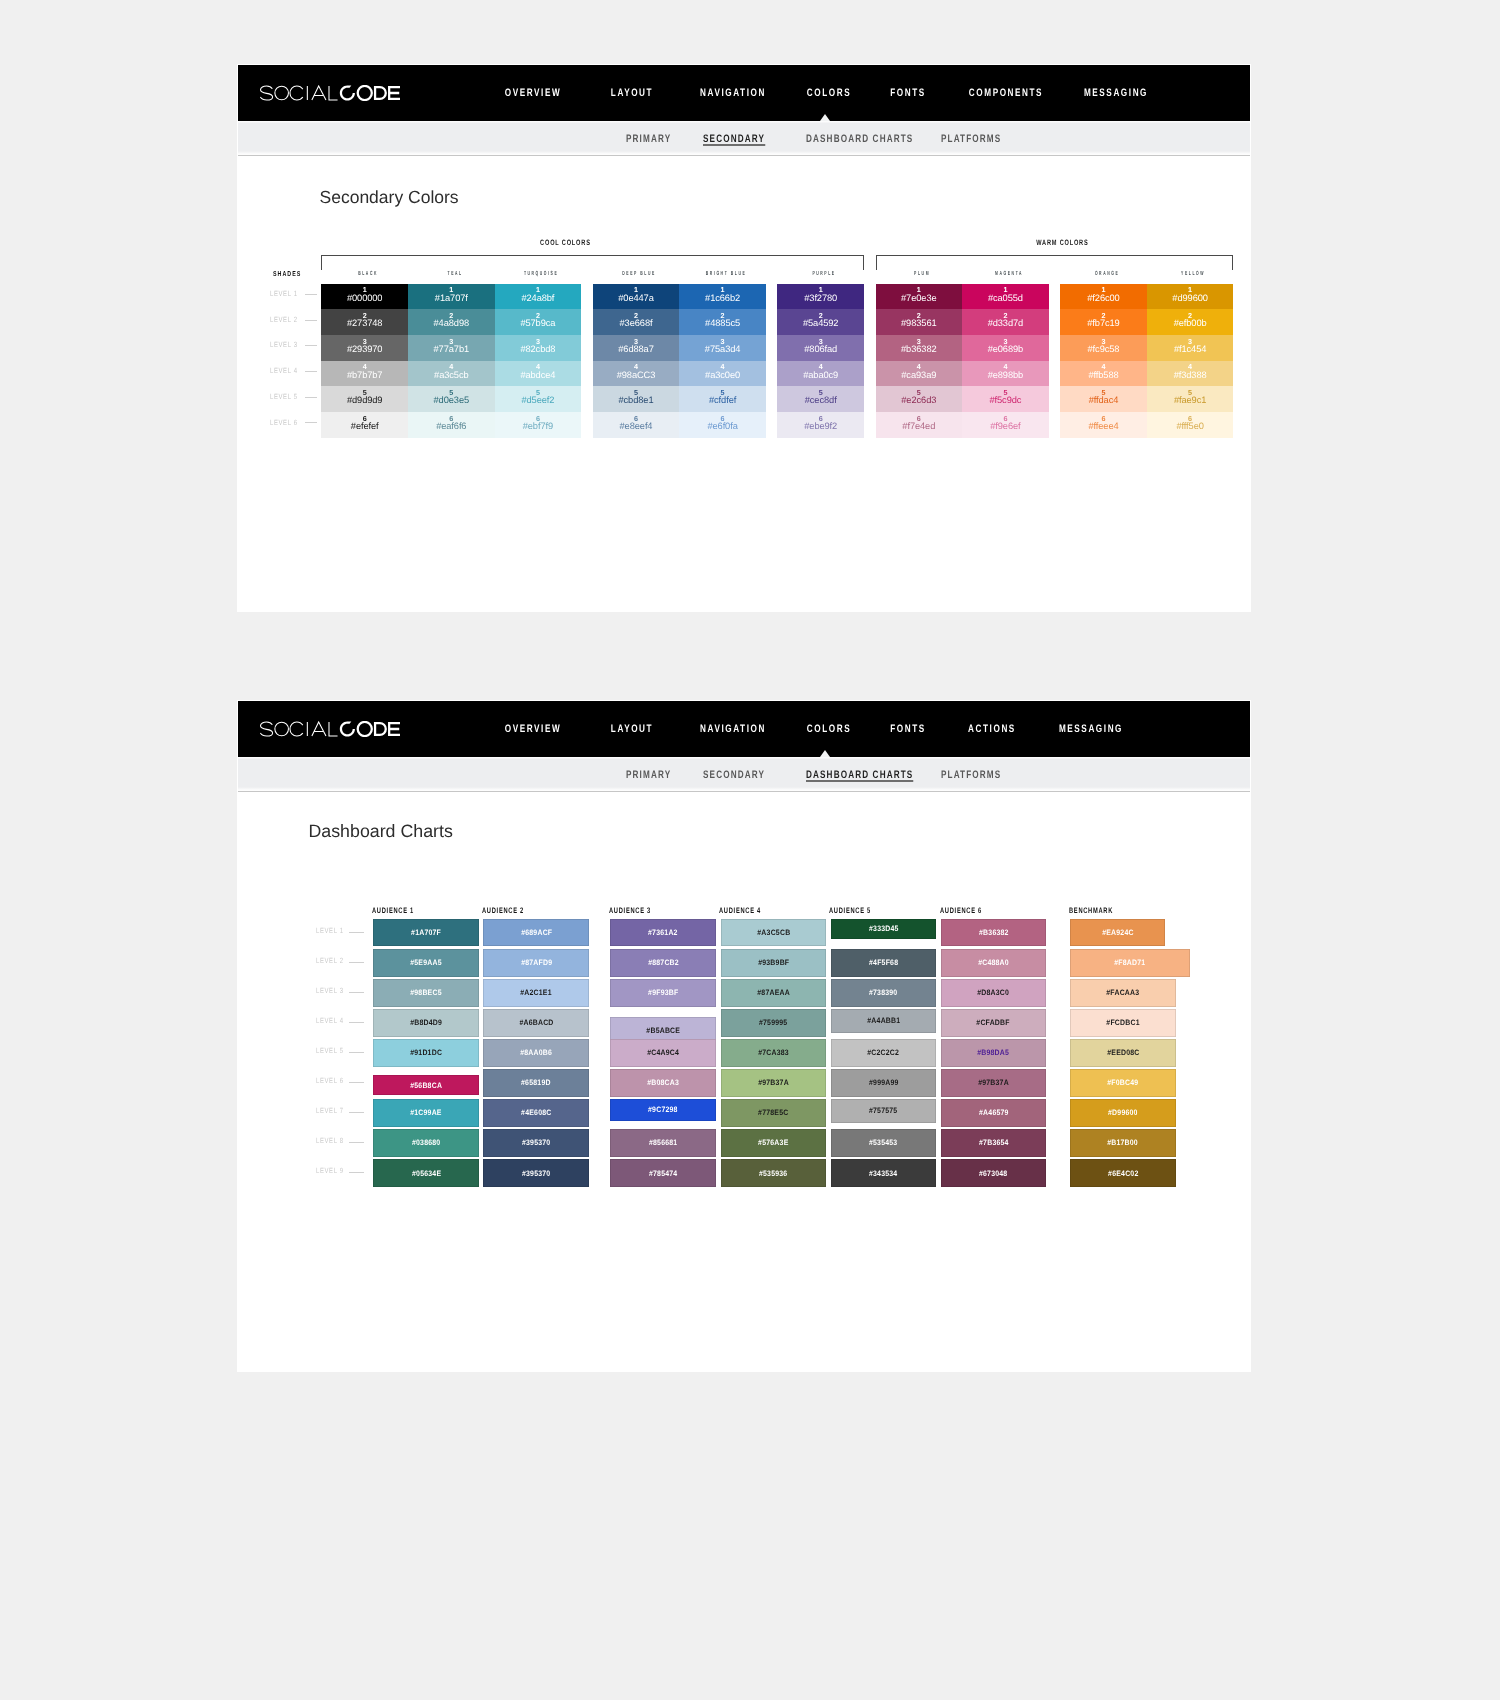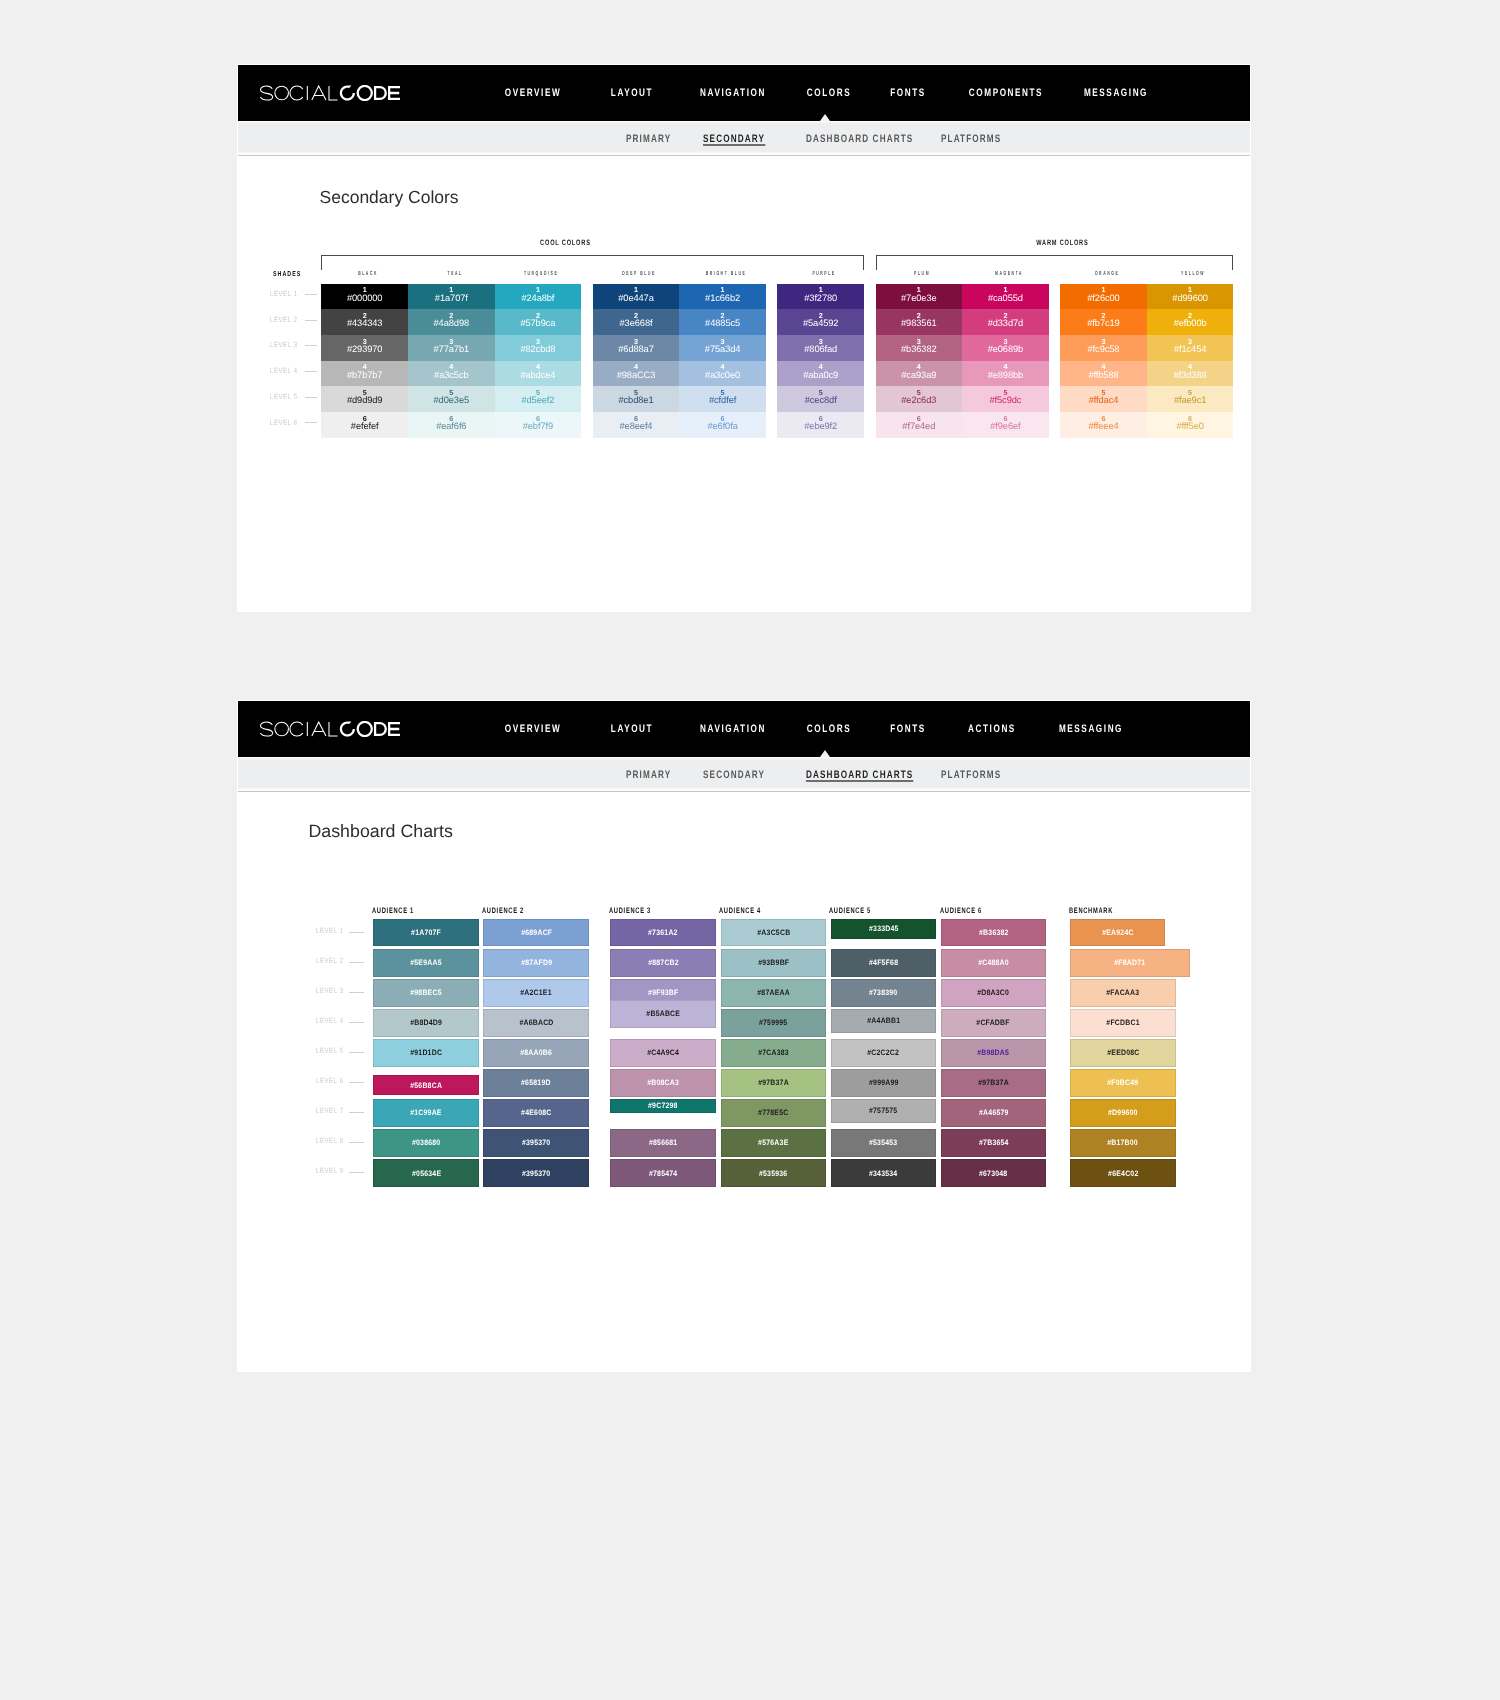--- a/index.html
+++ b/index.html
@@ -101,21 +101,21 @@
       <div class="lvl" style="left:32px;top:352.5px">LEVEL 6</div>
       <div class="lvl-dash" style="left:67px;top:357.29999999999995px;width:12px"></div>
       <div class="shades" style="left:34.8px;top:205px">SHADES</div>
       <div class="colname" style="left:85.89999999999998px;top:206.2px;width:86.6px">BLACK</div>
       <div class="sw" style="left:83.39999999999998px;top:218.5px;width:86.6px;height:25.68px;background:#000000;color:#ffffff">
         <span class="n">1</span>
         <span class="hx">#000000</span>
       </div>
       <div class="sw" style="left:83.39999999999998px;top:244.18px;width:86.6px;height:25.68px;background:#434343;color:#ffffff">
         <span class="n">2</span>
-        <span class="hx">#434343</span>
+        <span class="hx">#273748</span>
       </div>
       <div class="sw" style="left:83.39999999999998px;top:269.86px;width:86.6px;height:25.68px;background:#666666;color:#ffffff">
         <span class="n">3</span>
         <span class="hx">#293970</span>
       </div>
       <div class="sw" style="left:83.39999999999998px;top:295.53999999999996px;width:86.6px;height:25.68px;background:#b7b7b7;color:#ffffff">
         <span class="n">4</span>
         <span class="hx">#b7b7b7</span>
       </div>
       <div class="sw" style="left:83.39999999999998px;top:321.22px;width:86.6px;height:25.68px;background:#d9d9d9;color:#1a1a1a">
@@ -472,30 +472,30 @@
       <div class="dcolname" style="left:371.34999999999997px;top:205.20000000000002px">AUDIENCE 3</div>
       <div class="dsw" style="left:372.45px;top:217.60000000000002px;width:105.8px;height:27.86px;background:#7465a5;color:#ffffff">
         <span class="hx">#7361A2</span>
       </div>
       <div class="dsw" style="left:372.45px;top:247.66000000000003px;width:105.8px;height:27.86px;background:#8a7eb5;color:#ffffff">
         <span class="hx">#887CB2</span>
       </div>
       <div class="dsw" style="left:372.45px;top:277.72px;width:105.8px;height:27.86px;background:#a196c4;color:#ffffff">
         <span class="hx">#9F93BF</span>
       </div>
-      <div class="dsw" style="left:372.45px;top:299px;width:105.8px;height:27.86px;background:#bcb4d6;color:#1a1a1a">
+      <div class="dsw" style="left:372.45px;top:316px;width:105.8px;height:27.86px;background:#bcb4d6;color:#1a1a1a">
         <span class="hx">#B5ABCE</span>
       </div>
       <div class="dsw" style="left:372.45px;top:337.84000000000003px;width:105.8px;height:27.86px;background:#cbacc9;color:#1a1a1a">
         <span class="hx">#C4A9C4</span>
       </div>
       <div class="dsw" style="left:372.45px;top:367.9px;width:105.8px;height:27.86px;background:#bd93ab;color:#ffffff">
         <span class="hx">#B08CA3</span>
       </div>
-      <div class="dsw" style="left:372.45px;top:397.96000000000004px;width:105.8px;height:14px;background:#0f766e;color:#ffffff">
+      <div class="dsw" style="left:372.45px;top:397.96000000000004px;width:105.8px;height:22px;background:#1d4ed8;color:#ffffff">
         <span class="hx">#9C7298</span>
       </div>
       <div class="dsw" style="left:372.45px;top:428.02px;width:105.8px;height:27.86px;background:#8b6986;color:#ffffff">
         <span class="hx">#856681</span>
       </div>
       <div class="dsw" style="left:372.45px;top:458.08000000000004px;width:105.8px;height:27.86px;background:#7d5878;color:#ffffff">
         <span class="hx">#785474</span>
       </div>
       <div class="dcolname" style="left:481.4px;top:205.20000000000002px">AUDIENCE 4</div>
       <div class="dsw" style="left:482.5px;top:217.60000000000002px;width:105.8px;height:27.86px;background:#a9cbd1;color:#1a1a1a">

